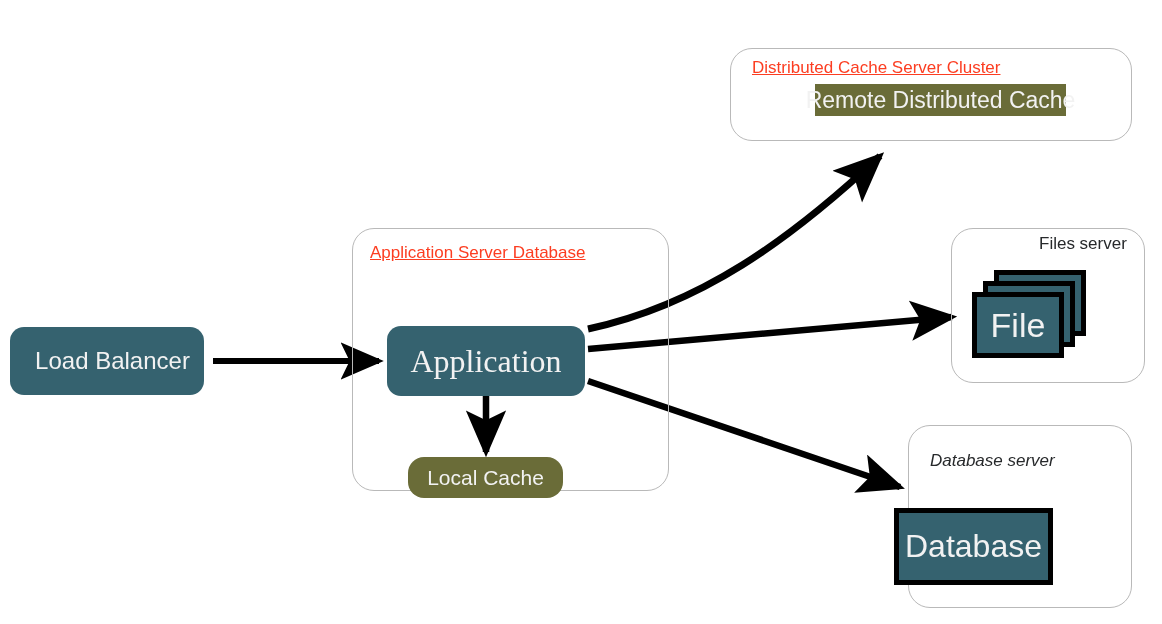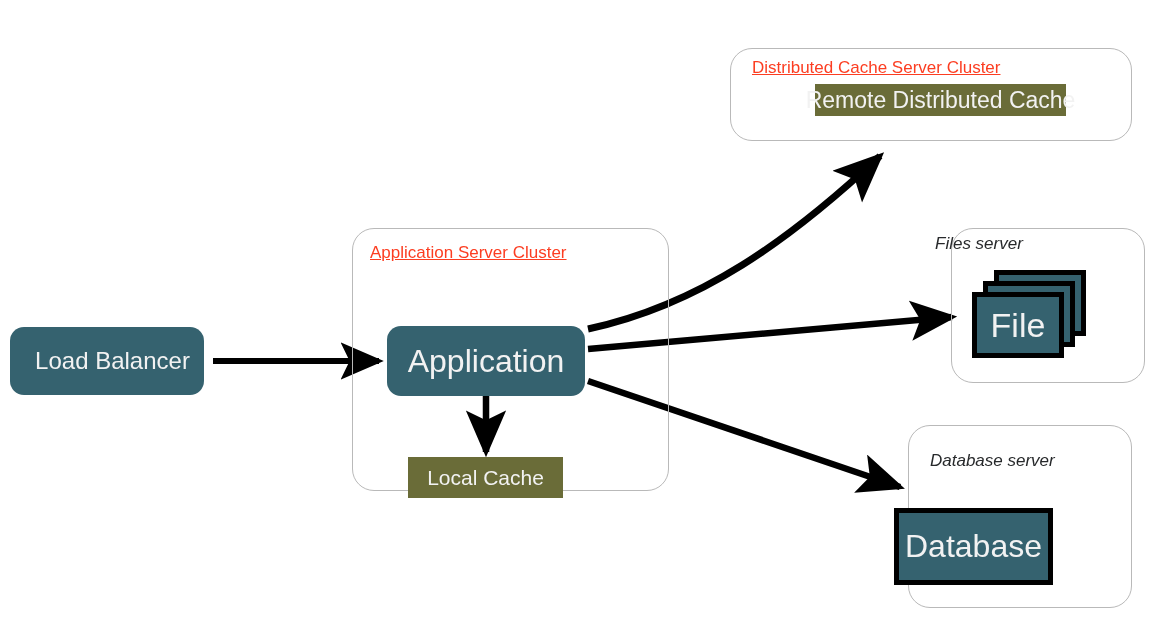--- a/index.html
+++ b/index.html
@@ -70,21 +70,21 @@
     border: 5px solid #000000;
     display: flex;
     align-items: center;
     justify-content: center;
     color: #f2f2f2;
     white-space: nowrap;
   }
 
   .t-lb   { font-size: 24px; padding-left: 11px; }
   .t-app  { font-size: 32px; }
-  .t-lc   { font-size: 21px; }
+  .t-lc   { font-size: 21px; border-radius: 16px; }
   .t-rdc  { font-size: 23px; }
   .t-file { font-size: 34px; }
   .t-db   { font-size: 32px; }
 </style>
 </head>
 <body>
 
 <div id="canvas">
 
   <svg id="edges" viewBox="0 0 1162 624" xmlns="http://www.w3.org/2000/svg">
@@ -105,36 +105,36 @@
     <line x1="486" y1="396" x2="486" y2="452" stroke="#000000" stroke-width="6.5" marker-end="url(#ah)"></line>
   </svg>
 
   <div class="cluster" style="left:730px; top:48px; width:402px; height:93px;"></div>
   <div class="cluster-label red" style="left:752px; top:59px;">Distributed Cache Server Cluster</div>
   <div class="node olive t-rdc" style="left:815px; top:84px; width:251px; height:32px;">
     <span>Remote Distributed Cache</span>
   </div>
 
   <div class="cluster" style="left:352px; top:228px; width:317px; height:263px;"></div>
-  <div class="cluster-label red" style="left:370px; top:244px;">Application Server Cluster</div>
+  <div class="cluster-label red" style="left:370px; top:244px;">Application Server Database</div>
 
-  <div class="node teal rounded t-app" style="left:387px; top:326px; width:198px; height:70px;">
+  <div class="node teal rounded t-app" style="left:387px; top:326px; width:198px; height:70px;font-family:Liberation Serif, serif;">
     <span>Application</span>
   </div>
 
   <div class="node olive t-lc" style="left:408px; top:457px; width:155px; height:41px;">
     <span>Local Cache</span>
   </div>
 
   <div class="node teal rounded t-lb" style="left:10px; top:327px; width:194px; height:68px;">
     <span>Load Balancer</span>
   </div>
 
   <div class="cluster" style="left:951px; top:228px; width:194px; height:155px;"></div>
-  <div class="cluster-label dark" style="left:935px; top:235px;font-style:italic;">Files server</div>
+  <div class="cluster-label dark" style="left:1039px; top:235px;">Files server</div>
 
   <div class="file-stack" style="left:972px; top:270px; width:120px; height:95px;">
     <div class="file-sheet" style="left:22px; top:0px; width:92px; height:66px;"></div>
     <div class="file-sheet" style="left:11px; top:11px; width:92px; height:66px;"></div>
     <div class="file-sheet t-file" style="left:0px; top:22px; width:92px; height:66px;">
       <span>File</span>
     </div>
   </div>
 
   <div class="cluster" style="left:908px; top:425px; width:224px; height:183px;"></div>

